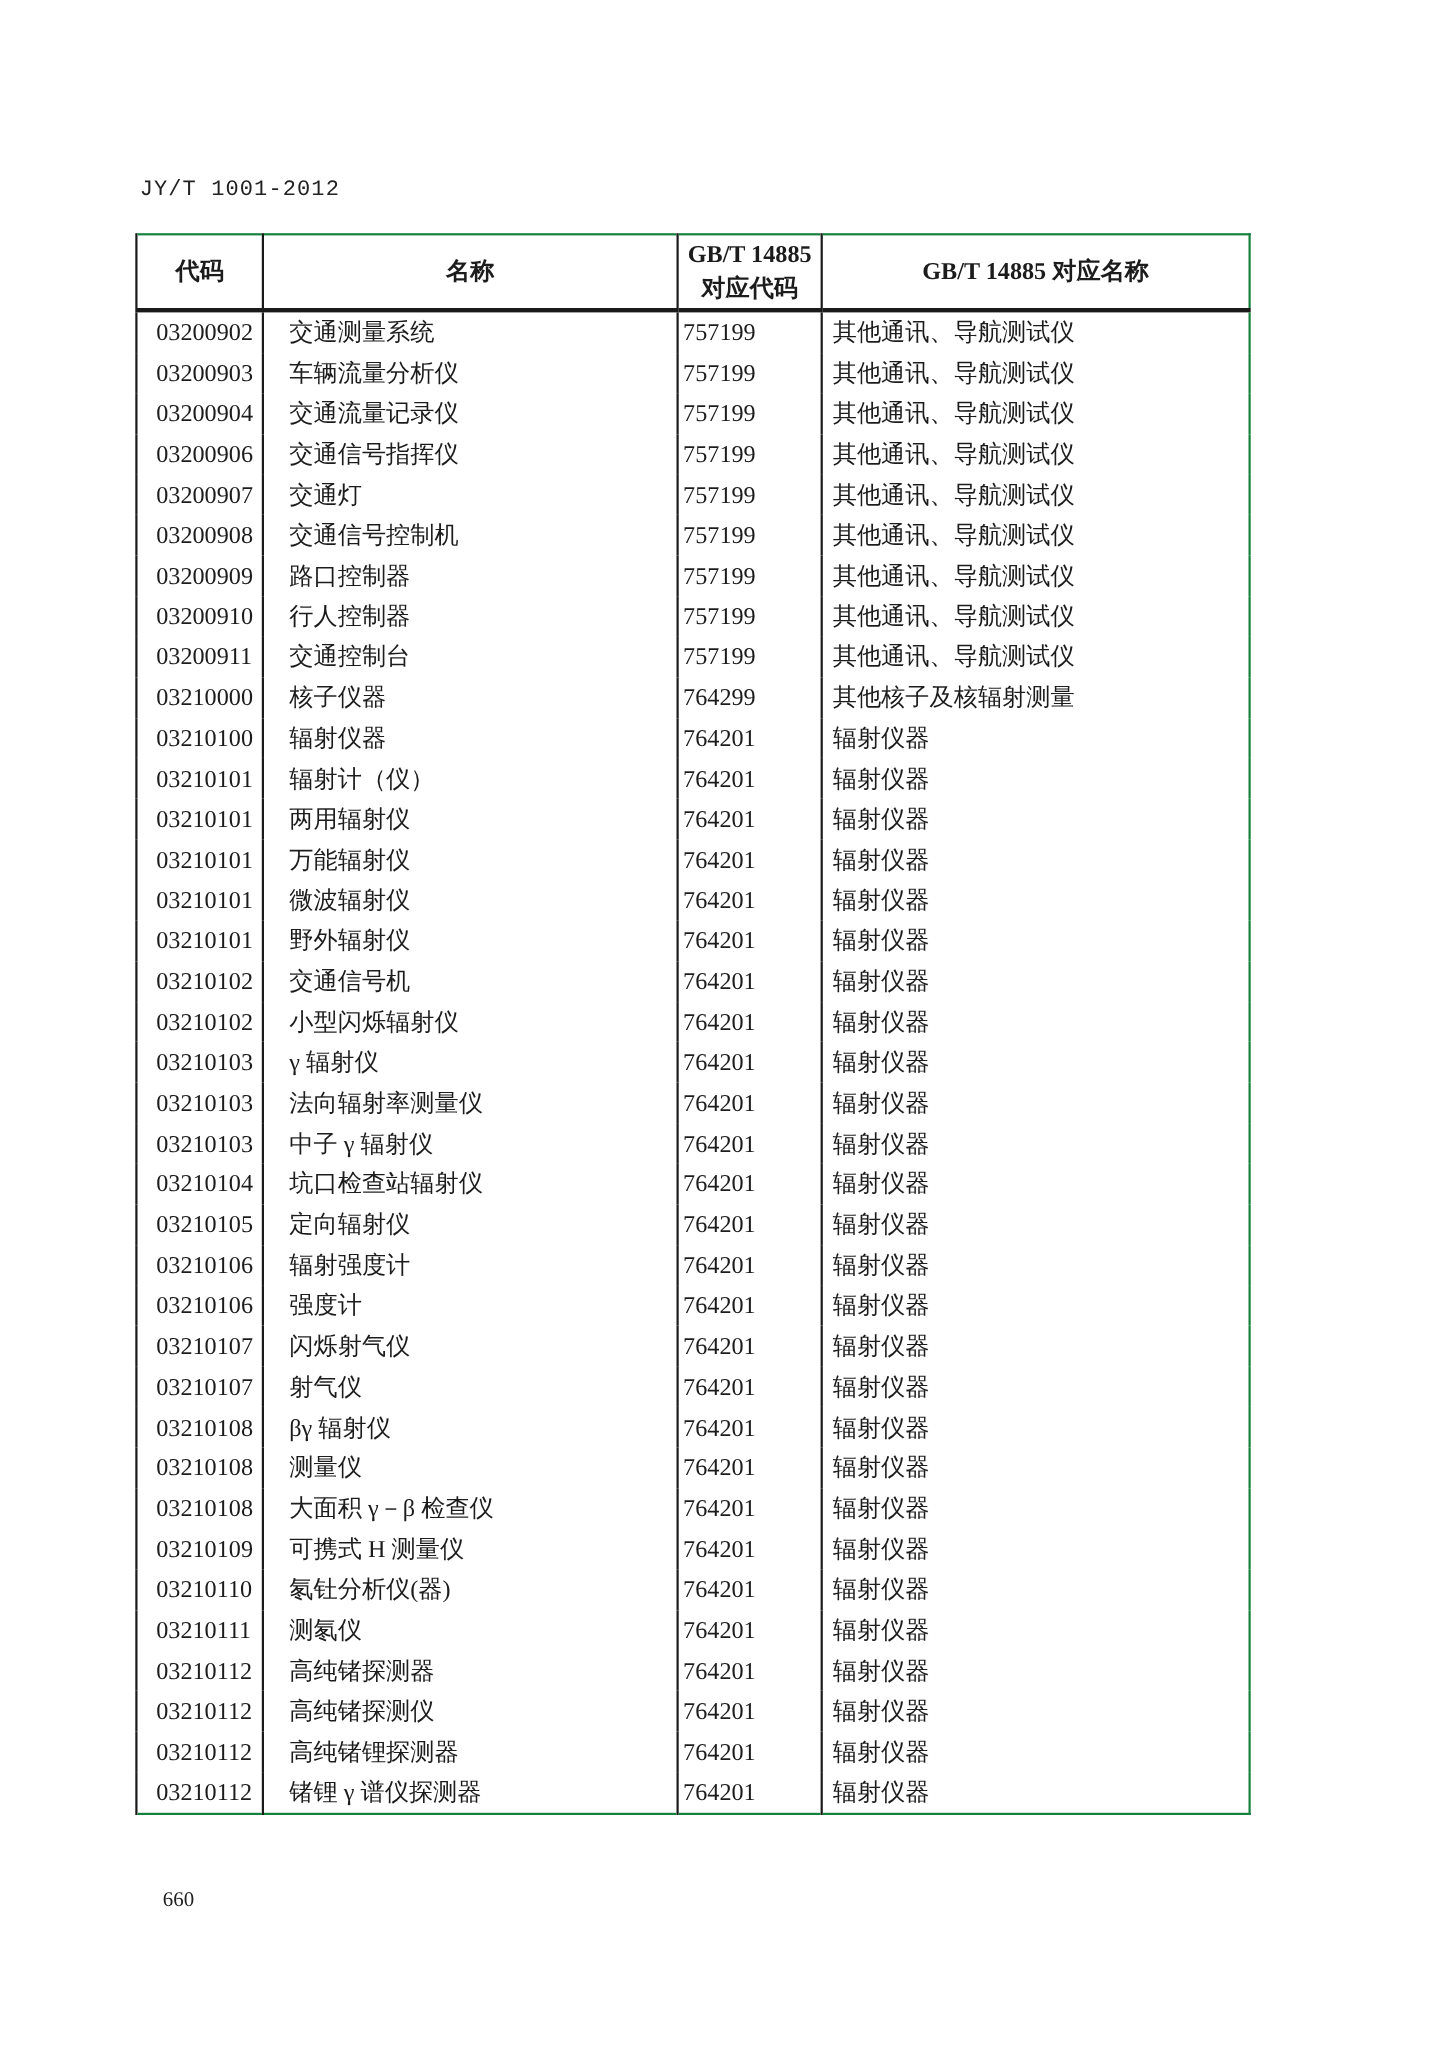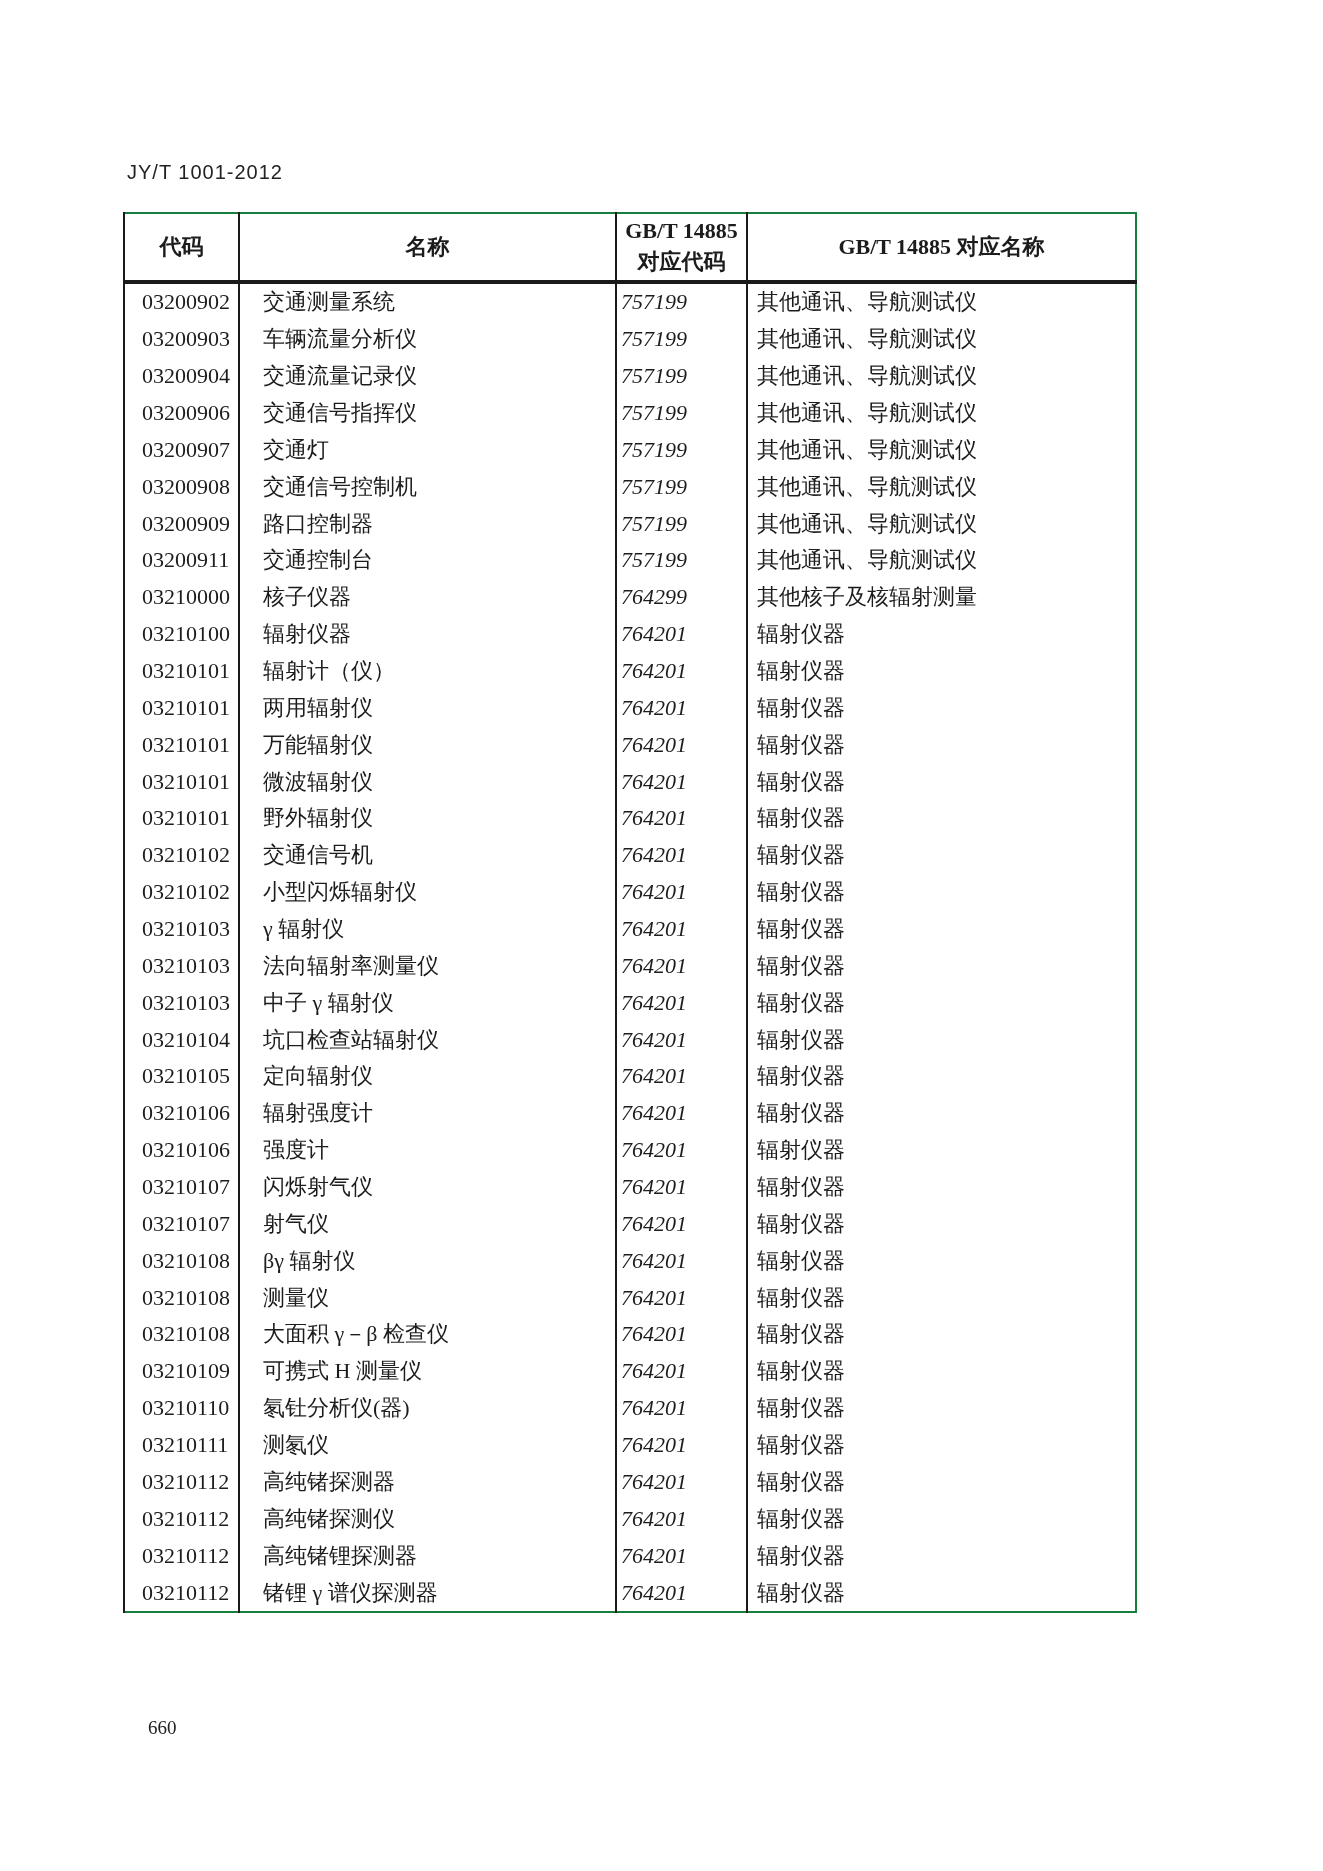--- a/index.html
+++ b/index.html
@@ -13,21 +13,21 @@
     height: 1871px;
     background: #ffffff;
     overflow: hidden;
     font-family: "Liberation Serif", "DejaVu Serif", serif;
     color: #1c1c1c;
   }
   .doc-code {
     position: absolute;
     left: 127px;
     top: 161px;
-    font-family: Liberation Sans, sans-serif;
+    font-family: Liberation Mono, monospace;
     font-size: 20px;
     letter-spacing: 1px;
     color: #222222;
     white-space: nowrap;
   }
   .doc-table {
     position: absolute;
     left: 123px;
     top: 212px;
     width: 1012px;
@@ -60,21 +60,21 @@
   .doc-table tbody td {
     height: 36.87px;
     font-size: 22px;
     font-weight: normal;
     vertical-align: middle;
     text-align: left;
     padding: 0;
   }
   .doc-table tbody td:nth-child(1) { padding-left: 17px; }
   .doc-table tbody td:nth-child(2) { padding-left: 23px; }
-  .doc-table tbody td:nth-child(3) { padding-left: 4px; font-style: italic; }
+  .doc-table tbody td:nth-child(3) { padding-left: 4px; }
   .doc-table tbody td:nth-child(4) { padding-left: 9px; }
 
   .page-number {
     position: absolute;
     left: 148px;
     top: 1717px;
     font-size: 19px;
     color: #222222;
   }
 </style>
@@ -140,20 +140,26 @@
           <td>757199</td>
           <td>其他通讯、导航测试仪</td>
         </tr>
         <tr>
           <td>03200909</td>
           <td>路口控制器</td>
           <td>757199</td>
           <td>其他通讯、导航测试仪</td>
         </tr>
         <tr>
+          <td>03200910</td>
+          <td>行人控制器</td>
+          <td>757199</td>
+          <td>其他通讯、导航测试仪</td>
+        </tr>
+        <tr>
           <td>03200911</td>
           <td>交通控制台</td>
           <td>757199</td>
           <td>其他通讯、导航测试仪</td>
         </tr>
         <tr>
           <td>03210000</td>
           <td>核子仪器</td>
           <td>764299</td>
           <td>其他核子及核辐射测量</td>

